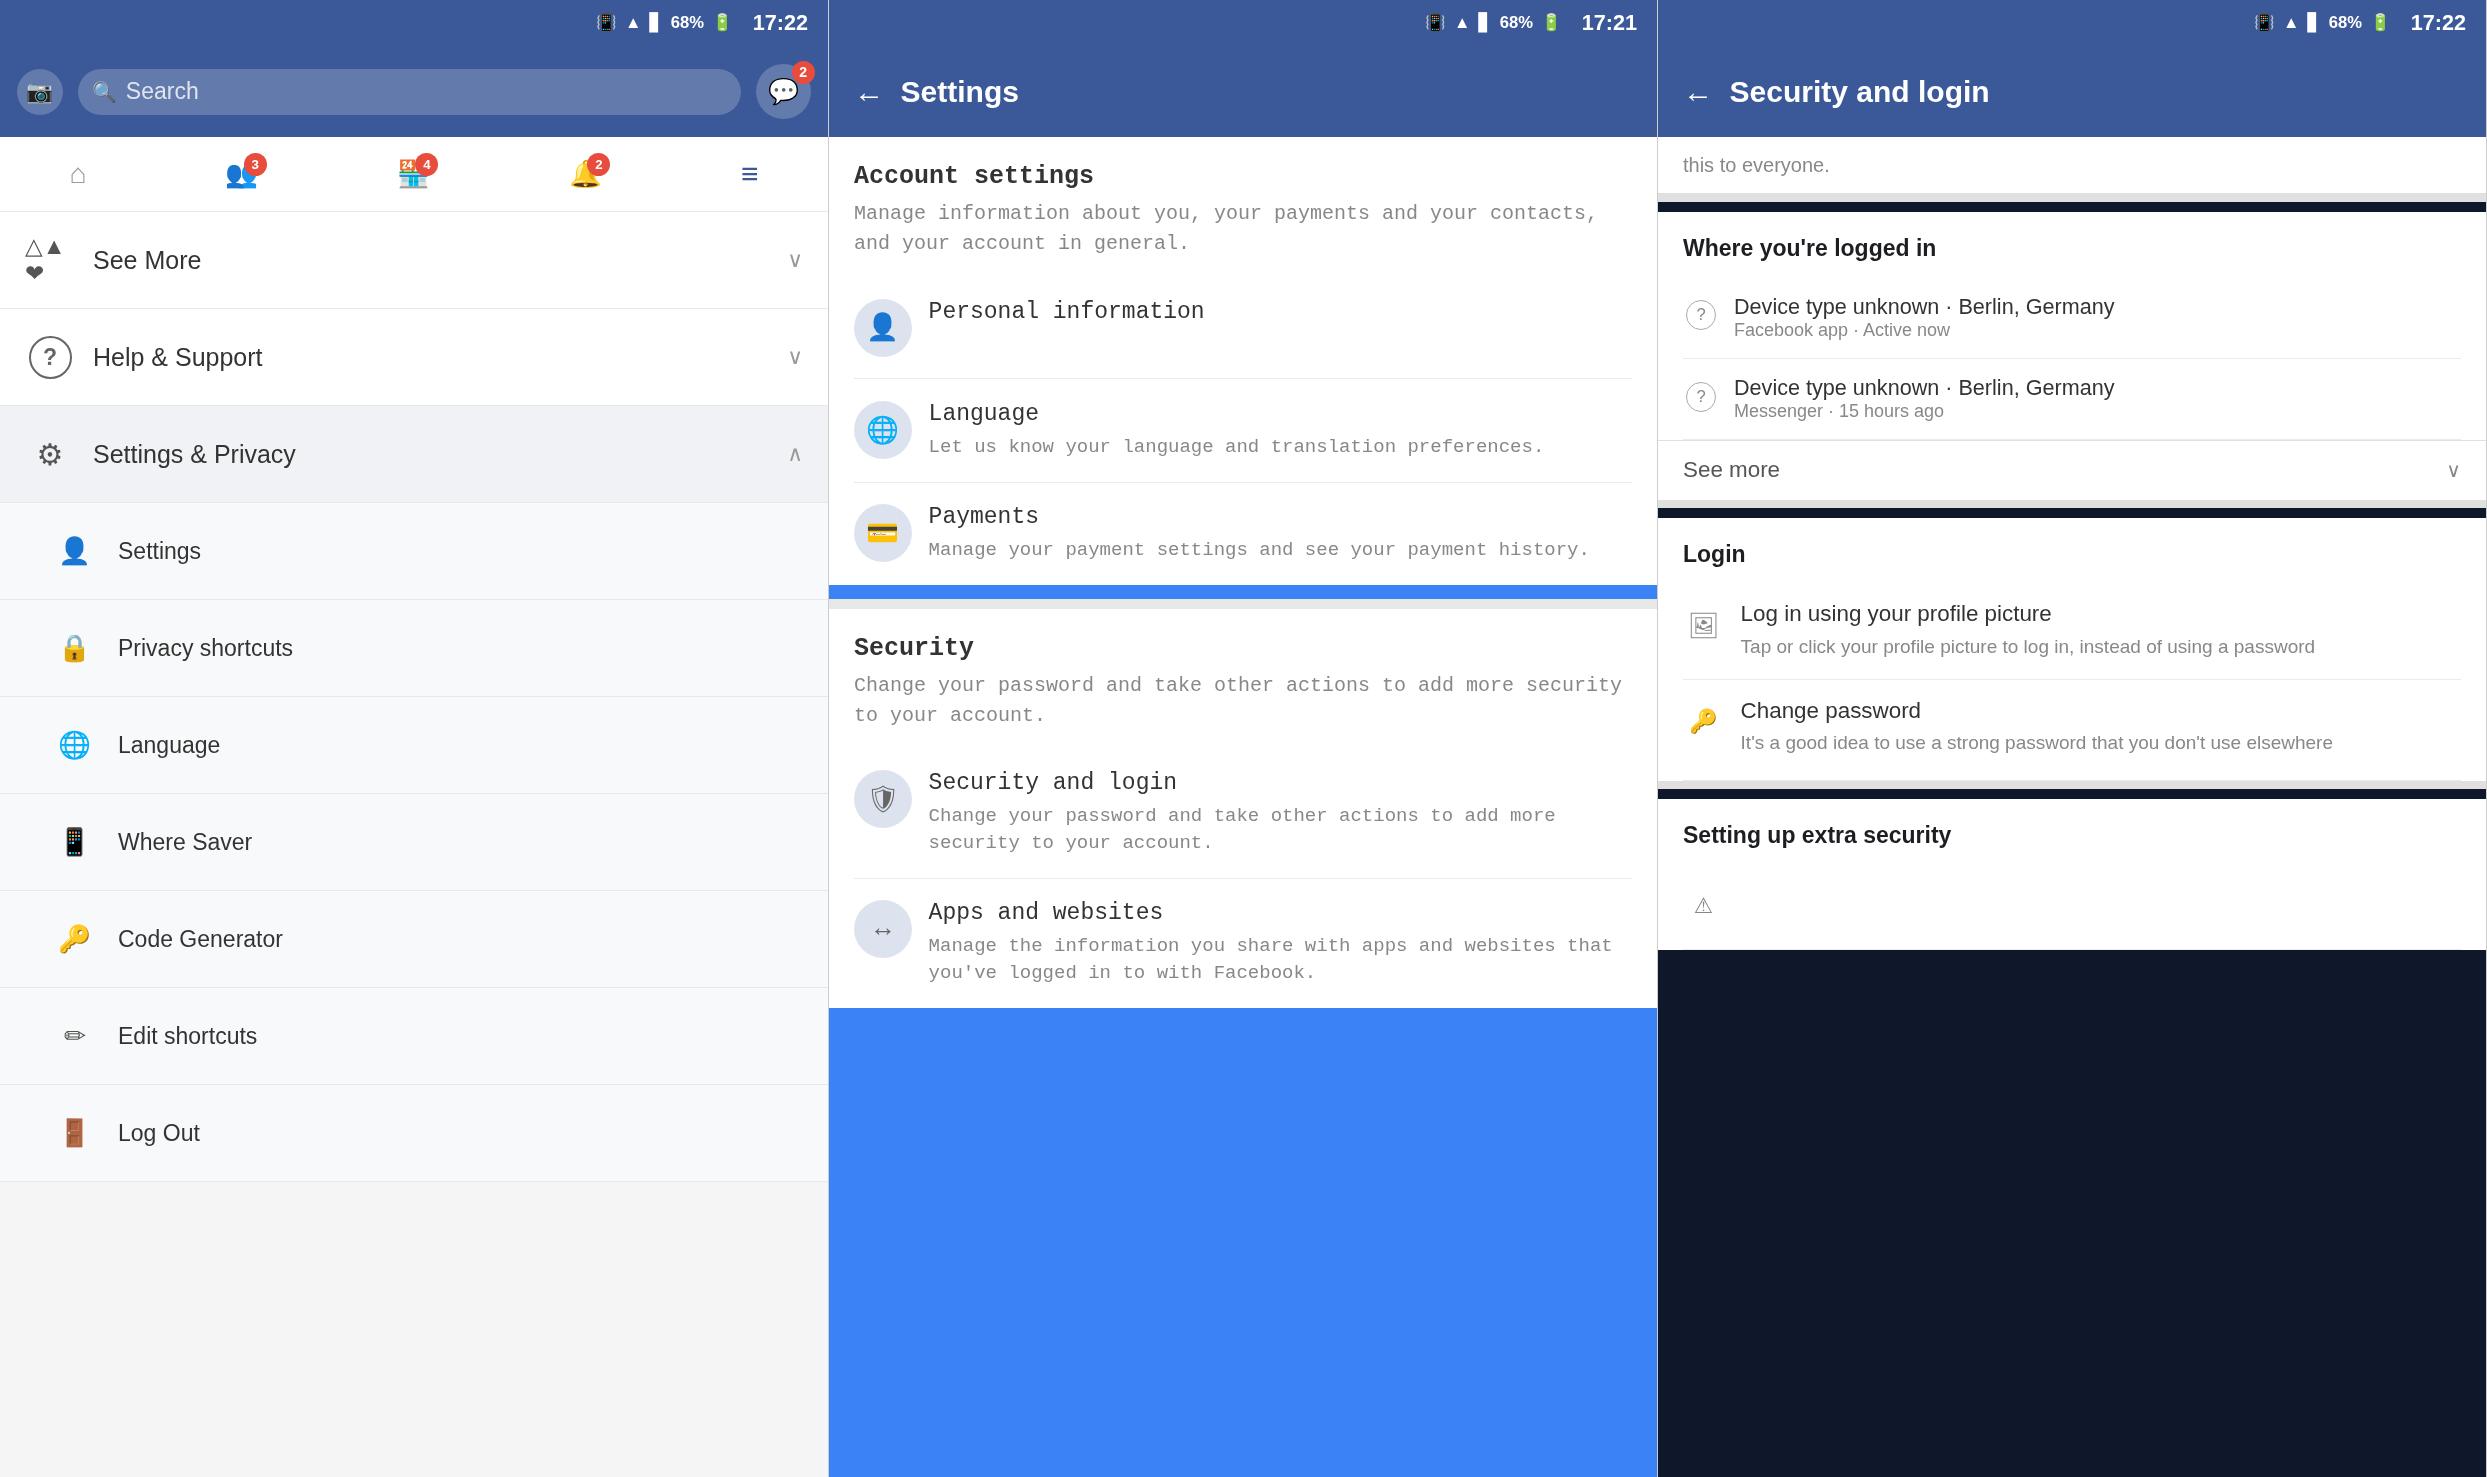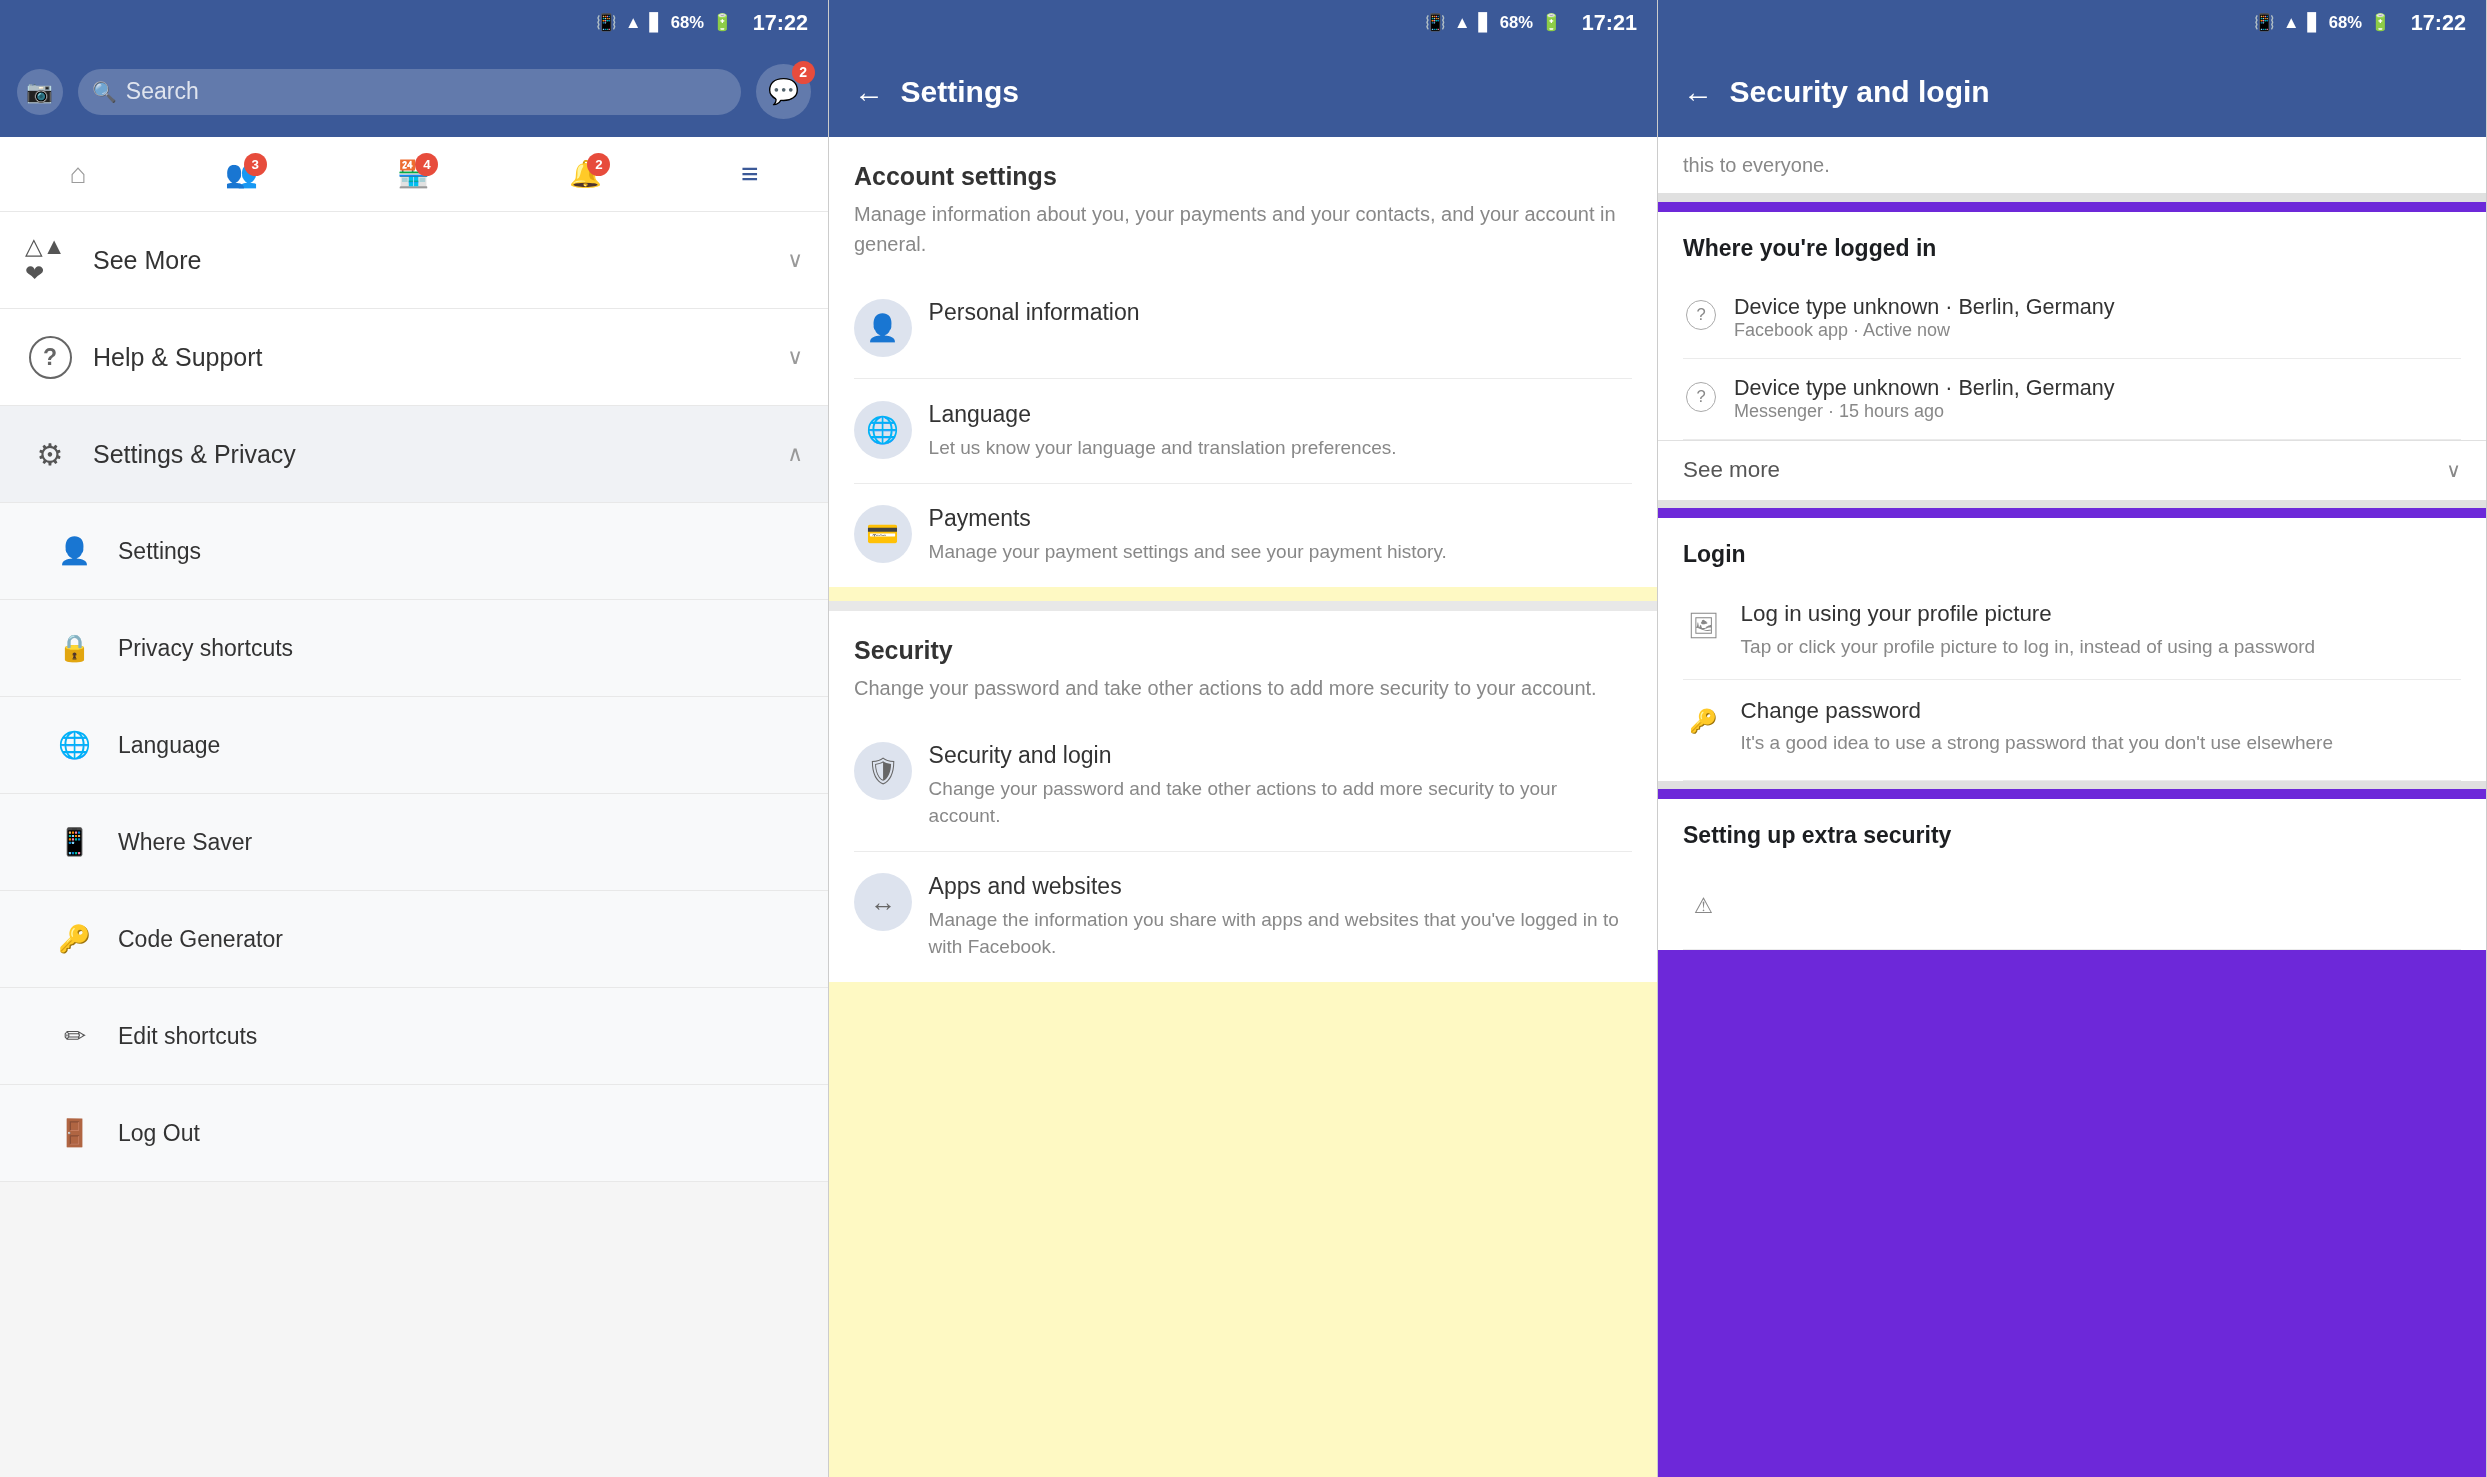--- a/index.html
+++ b/index.html
@@ -199,21 +199,22 @@
     }
     .panel-title {
       font-size: 30px;
       font-weight: 600;
       color: #fff;
     }
 
     .settings-content {
       flex: 1;
       overflow-y: auto;
-      background: #fef9c3;
+      background: #3b82f6;
+      font-family: Liberation Mono, monospace;
     }
     .settings-section {
       background: #fff;
       margin-bottom: 13.3px;
       padding: 25px 25px 0 25px;
     }
     .settings-section-title {
       font-size: 25px;
       color: #333;
       font-weight: 600;
@@ -253,21 +254,21 @@
     .settings-item-sublabel {
       font-size: 19px;
       color: #888;
       line-height: 1.4;
     }
 
     
     .panel3-content {
       flex: 1;
       overflow-y: auto;
-      background: #6d28d9;
+      background: #0f172a;
     }
     .sec-top-note {
       background: #fff;
       padding: 16.6px 25px;
       font-size: 20px;
       color: #888;
       border-bottom: 0.8px solid #e0e0e0;
     }
     .sec-section {
       background: #fff;

